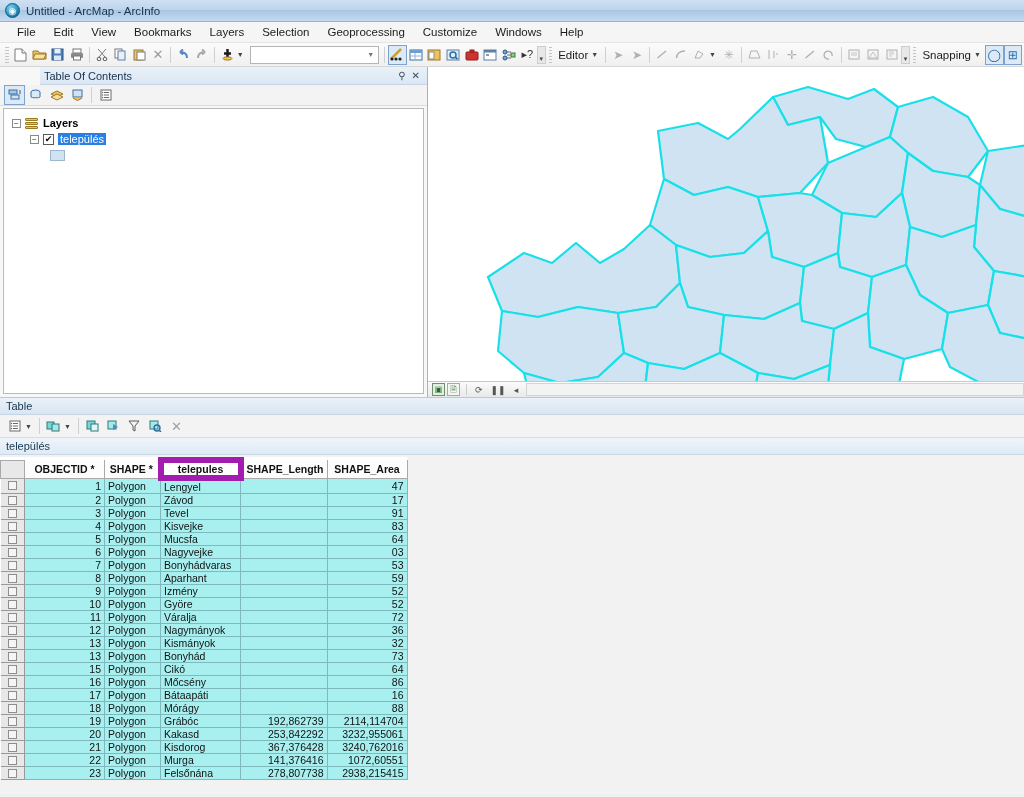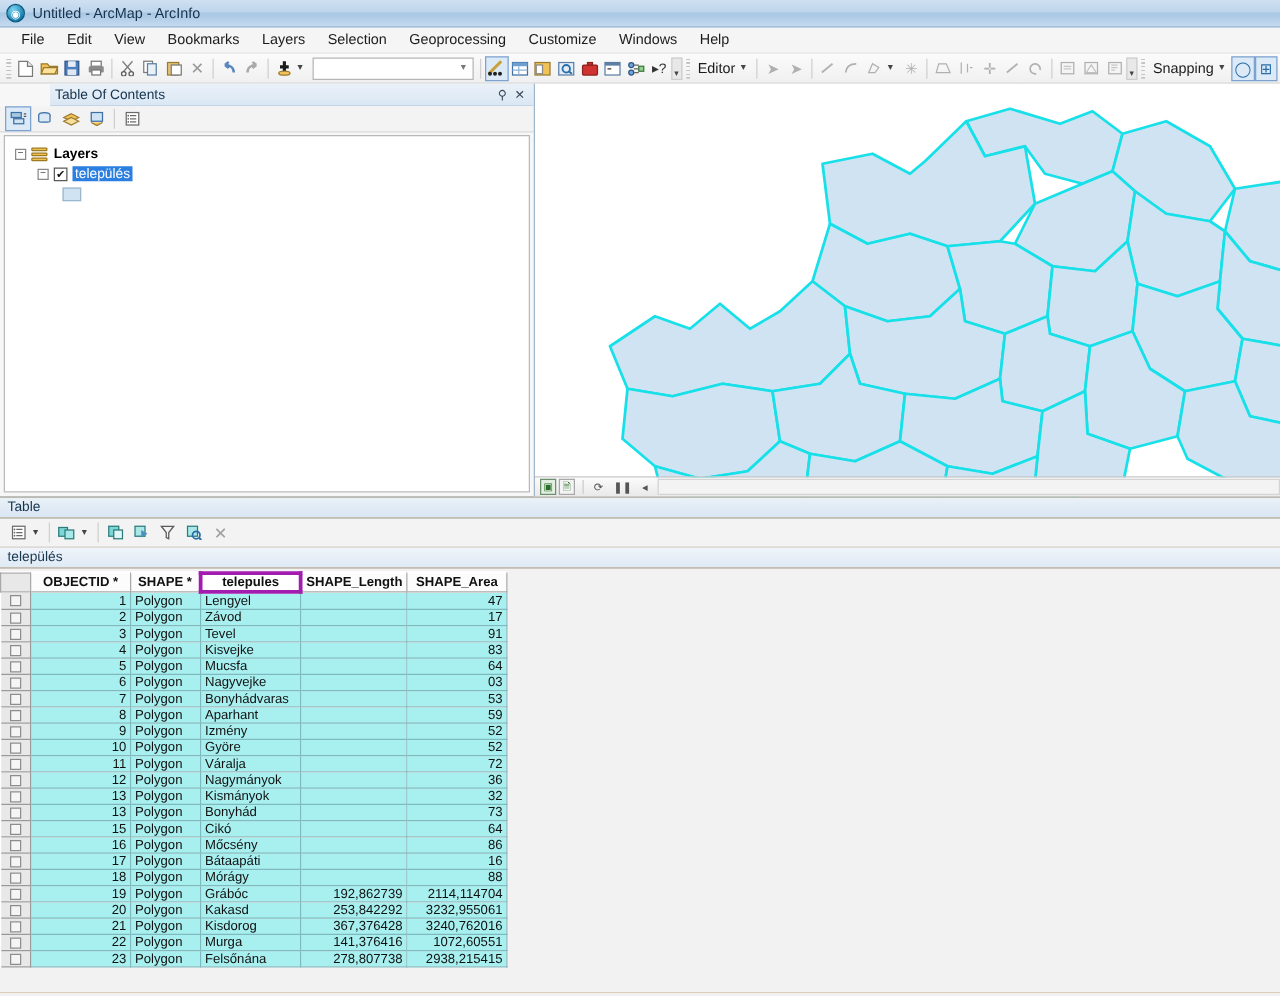--- a/index.html
+++ b/index.html
@@ -170,21 +170,21 @@
     border-top: 1px solid #fff;
     font-weight: bold;
     font-size: 10.5px;
     height: 15px;
     padding: 0 3px;
     text-align: center;
     color:#111;
     white-space: nowrap;
     overflow: hidden;
   }
-  table.attr th.active-col { border:3px solid #a21caf; background:#fff; }
+  table.attr th.active-col { border:6px solid #a21caf; background:#fff; }
   table.attr td {
     border-right: 1px solid #7fb8bd;
     border-bottom: 1px solid #7fb8bd;
     background: #a8f0f0;
     height: 12px;
     padding: 0 3px;
     white-space: nowrap;
     overflow: hidden;
     color: #111;
     font-size: 10.5px;

